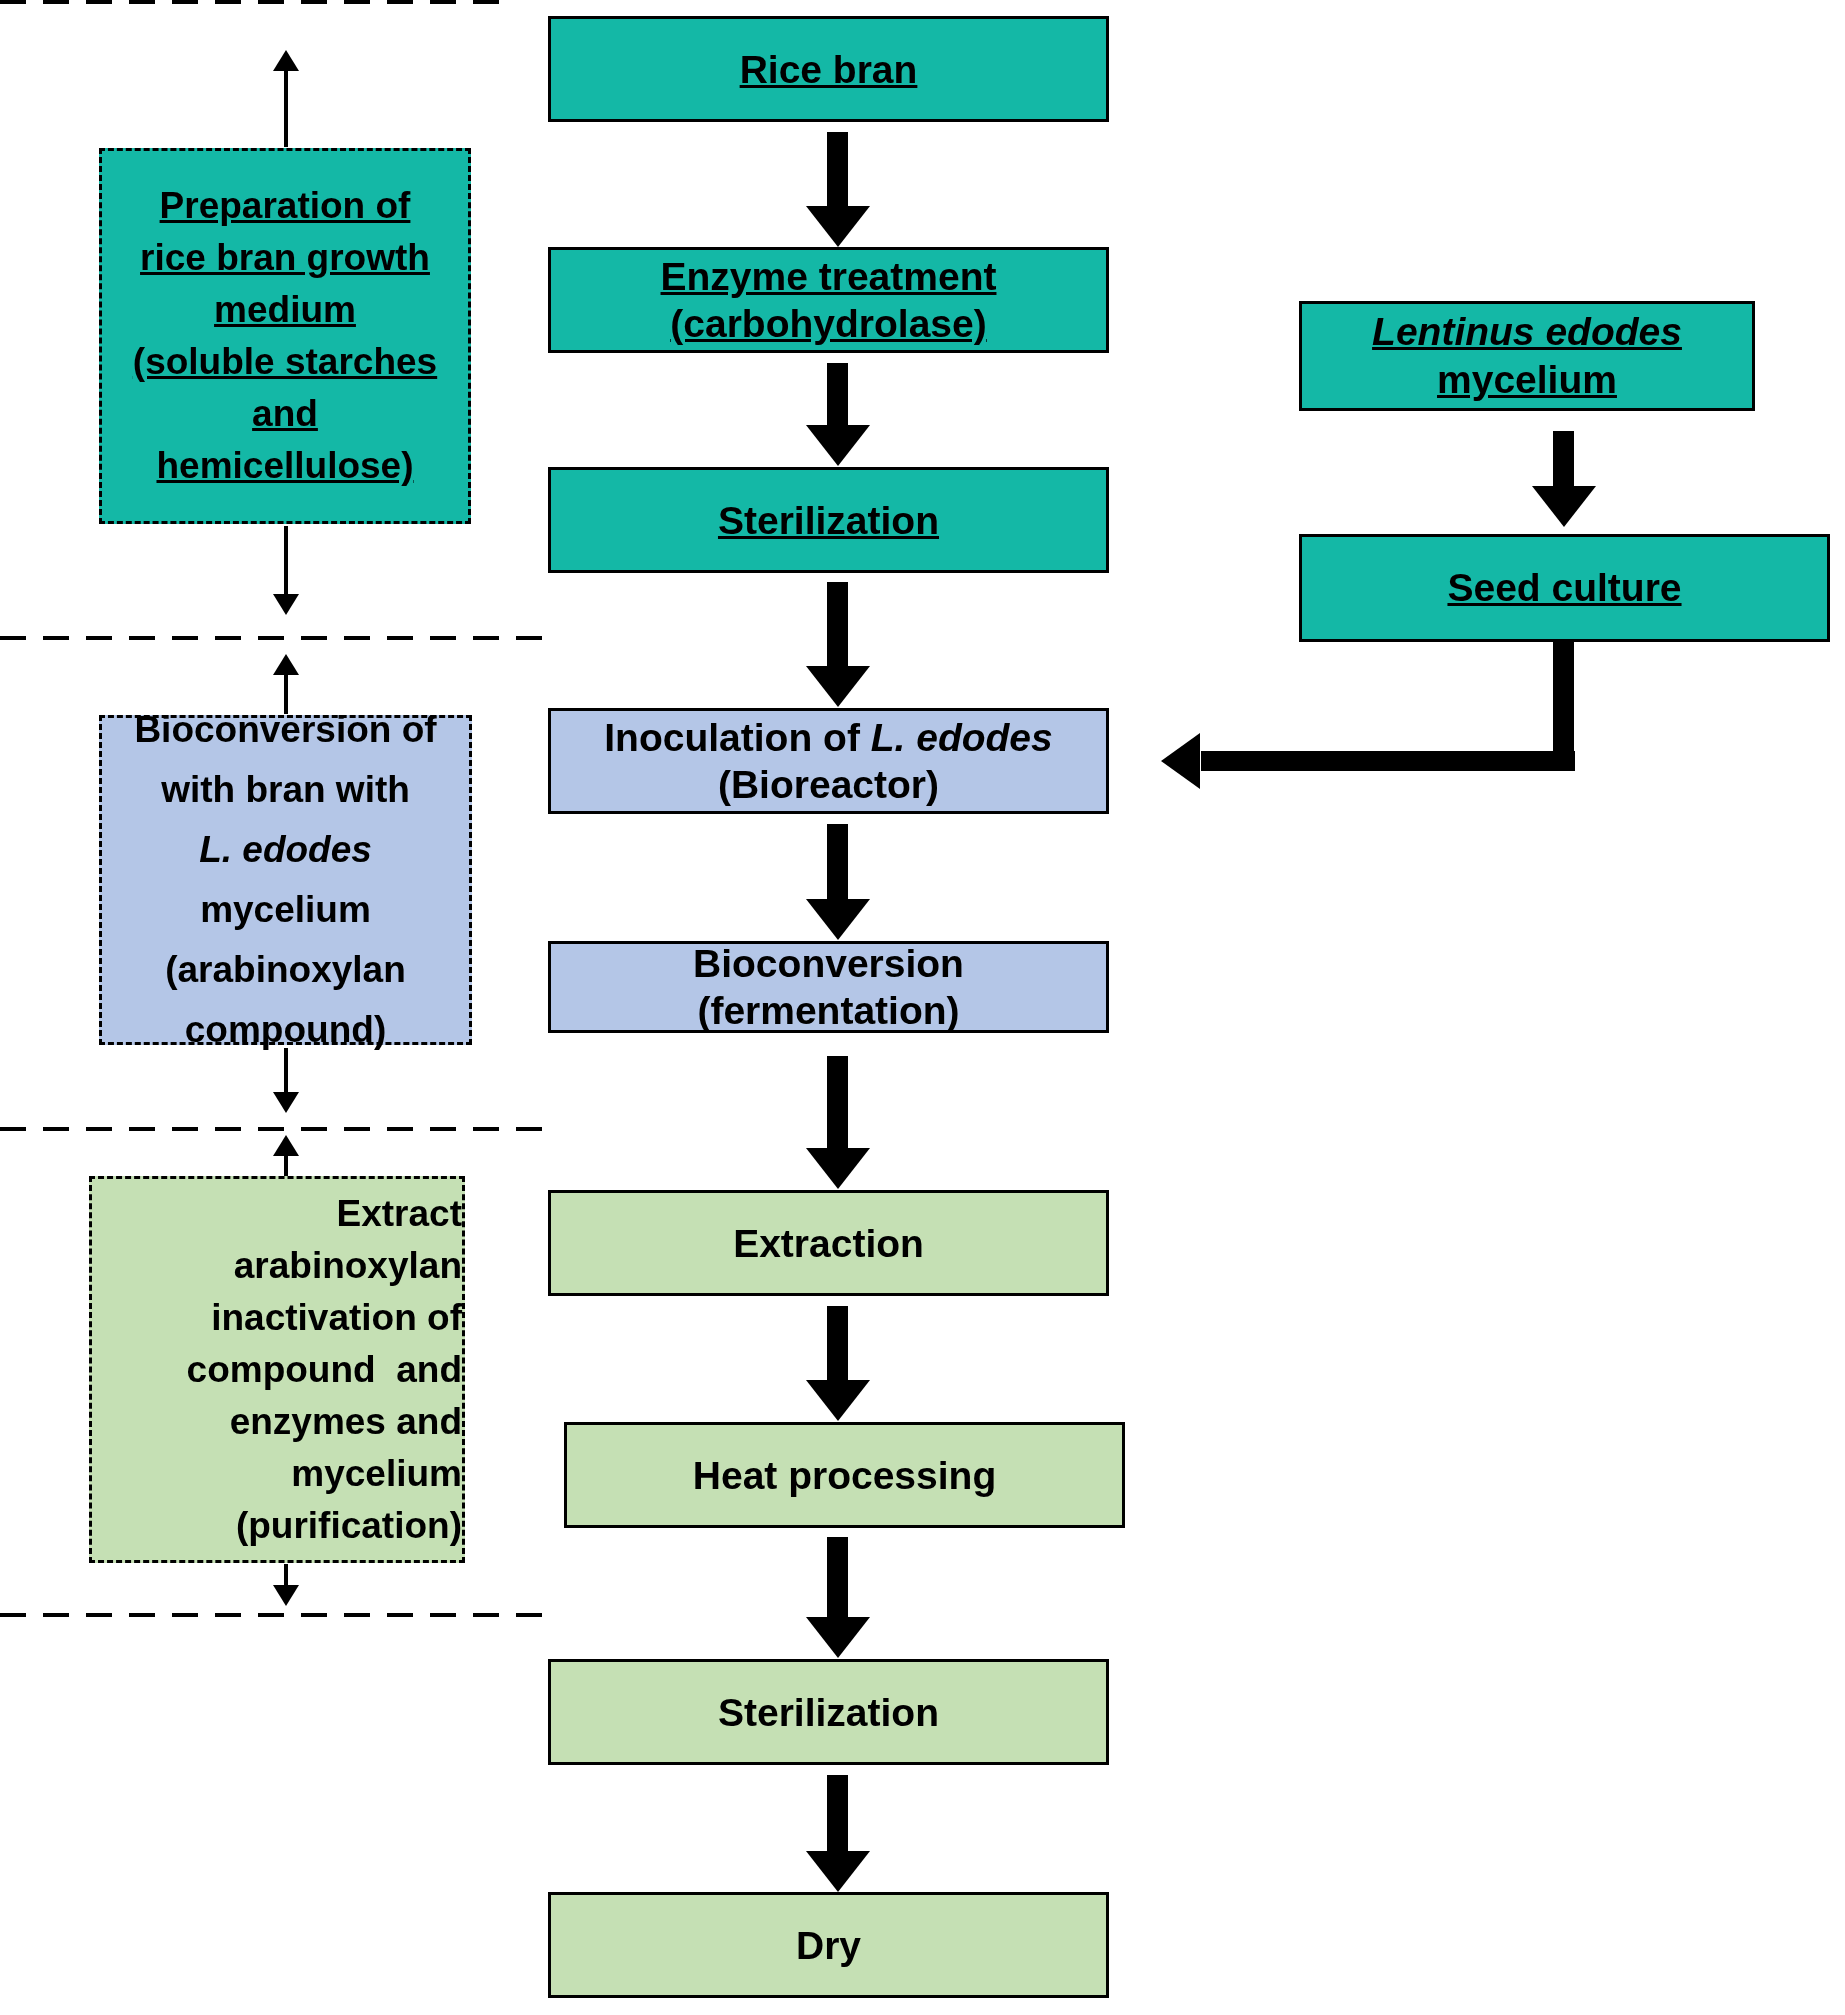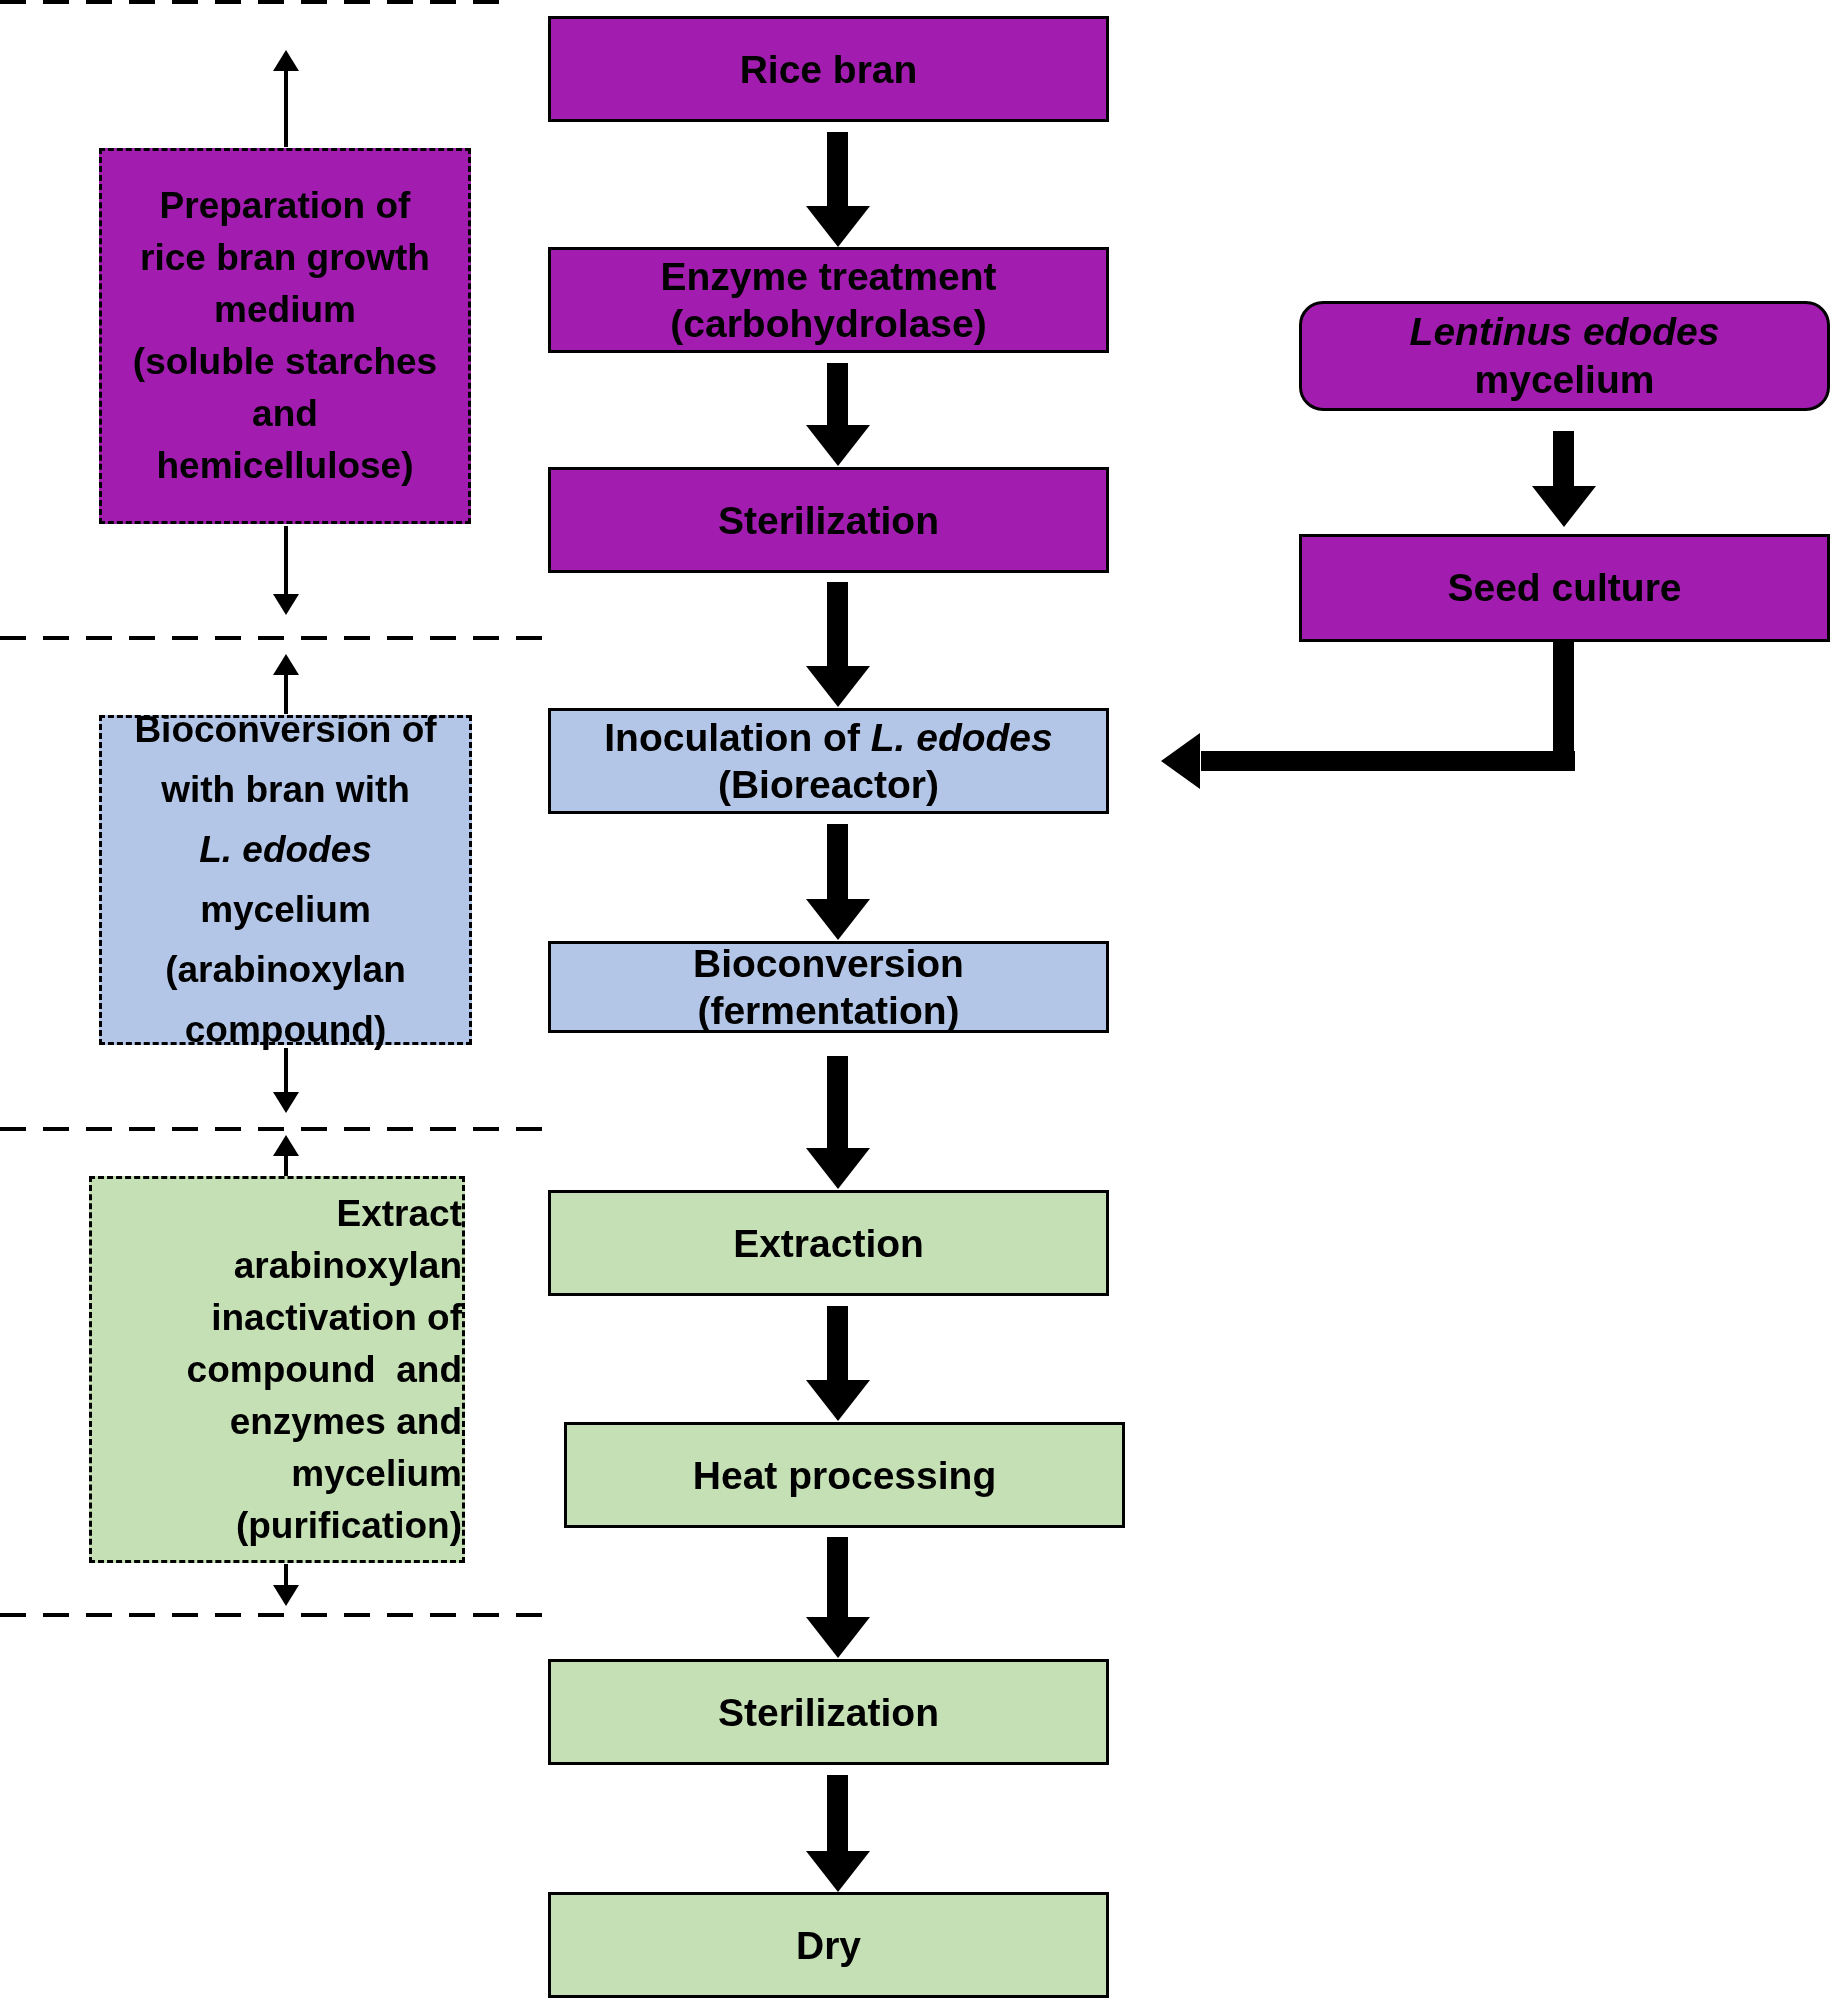--- a/index.html
+++ b/index.html
@@ -8,21 +8,21 @@
     font-family:"Liberation Sans",sans-serif;color:#000;overflow:hidden;
   }
   
   .sep{position:absolute;height:3.7px;
        background:repeating-linear-gradient(to right,#000 0 26px,transparent 26px 43px);}
   
   .box{position:absolute;display:flex;flex-direction:column;align-items:center;justify-content:center;
        text-align:center;box-sizing:border-box;font-weight:700;}
   .solid{border:3.7px solid #000;}
   .dashedbox{border:3.7px dashed #000;}
-  .yellow{background:#a21caf;}
+  .yellow{background:#14b8a6;text-decoration:underline;}
   .blue{background:#B4C6E7;}
   .green{background:#C5E0B4;}
   .flow{font-size:39px;line-height:47px;}
   .stage{font-size:37px;line-height:52px;}
   .rbox{font-size:39px;line-height:48px;}
   .it{font-style:italic;}
   .pre{white-space:pre;}
   .ln{display:block;width:100%;}
   
   .varrow{position:absolute;width:21px;background:#000;}
@@ -128,21 +128,21 @@
 
   <div class="box solid green flow" style="left:548px;top:1659px;width:561px;height:106px;">
     <span class="ln">Sterilization</span>
   </div>
   <div class="varrow" style="left:827px;top:1775px;height:76px;"></div>
 
   <div class="box solid green flow" style="left:548px;top:1892px;width:561px;height:106px;">
     <span class="ln">Dry</span>
   </div>
 
-  <div class="box solid yellow rbox" style="left:1299px;top:301px;width:531px;height:110px;border-radius:24px;">
+  <div class="box solid yellow rbox" style="left:1299px;top:301px;width:456px;height:110px;">
     <span class="ln it">Lentinus edodes</span>
     <span class="ln">mycelium</span>
   </div>
   <div class="varrow" style="left:1553px;top:431px;height:55px;"></div>
 
   <div class="box solid yellow rbox" style="left:1299px;top:534px;width:531px;height:108px;">
     <span class="ln">Seed culture</span>
   </div>
 
   <div class="ebar" style="left:1553px;top:642px;width:21px;height:129px;"></div>

